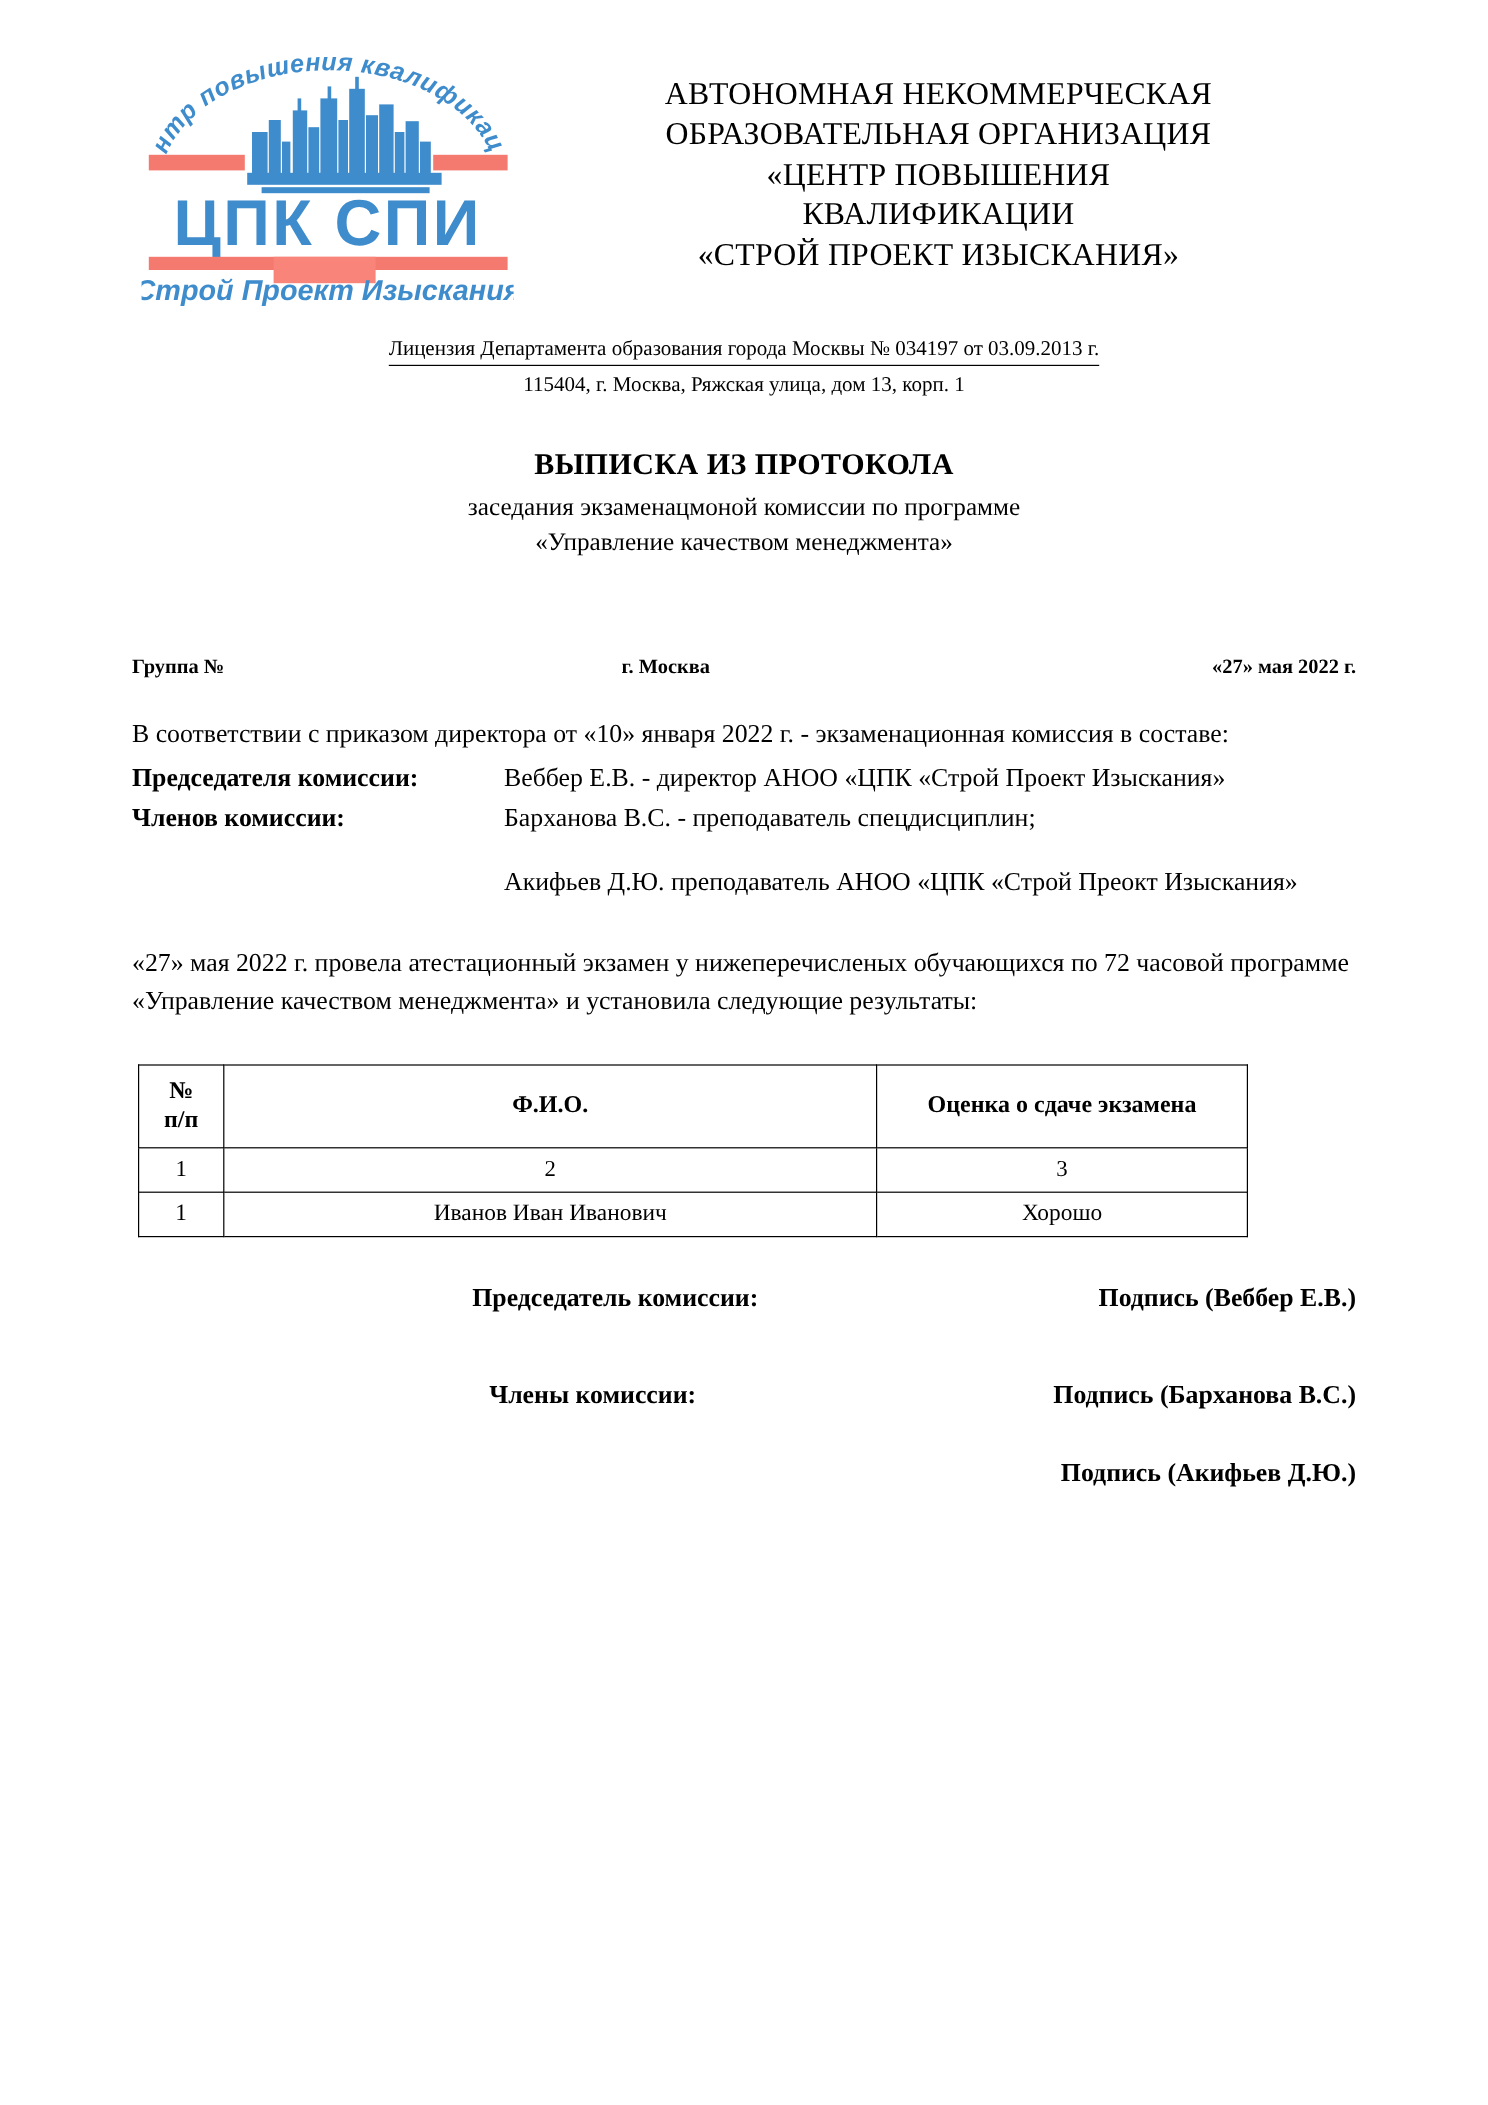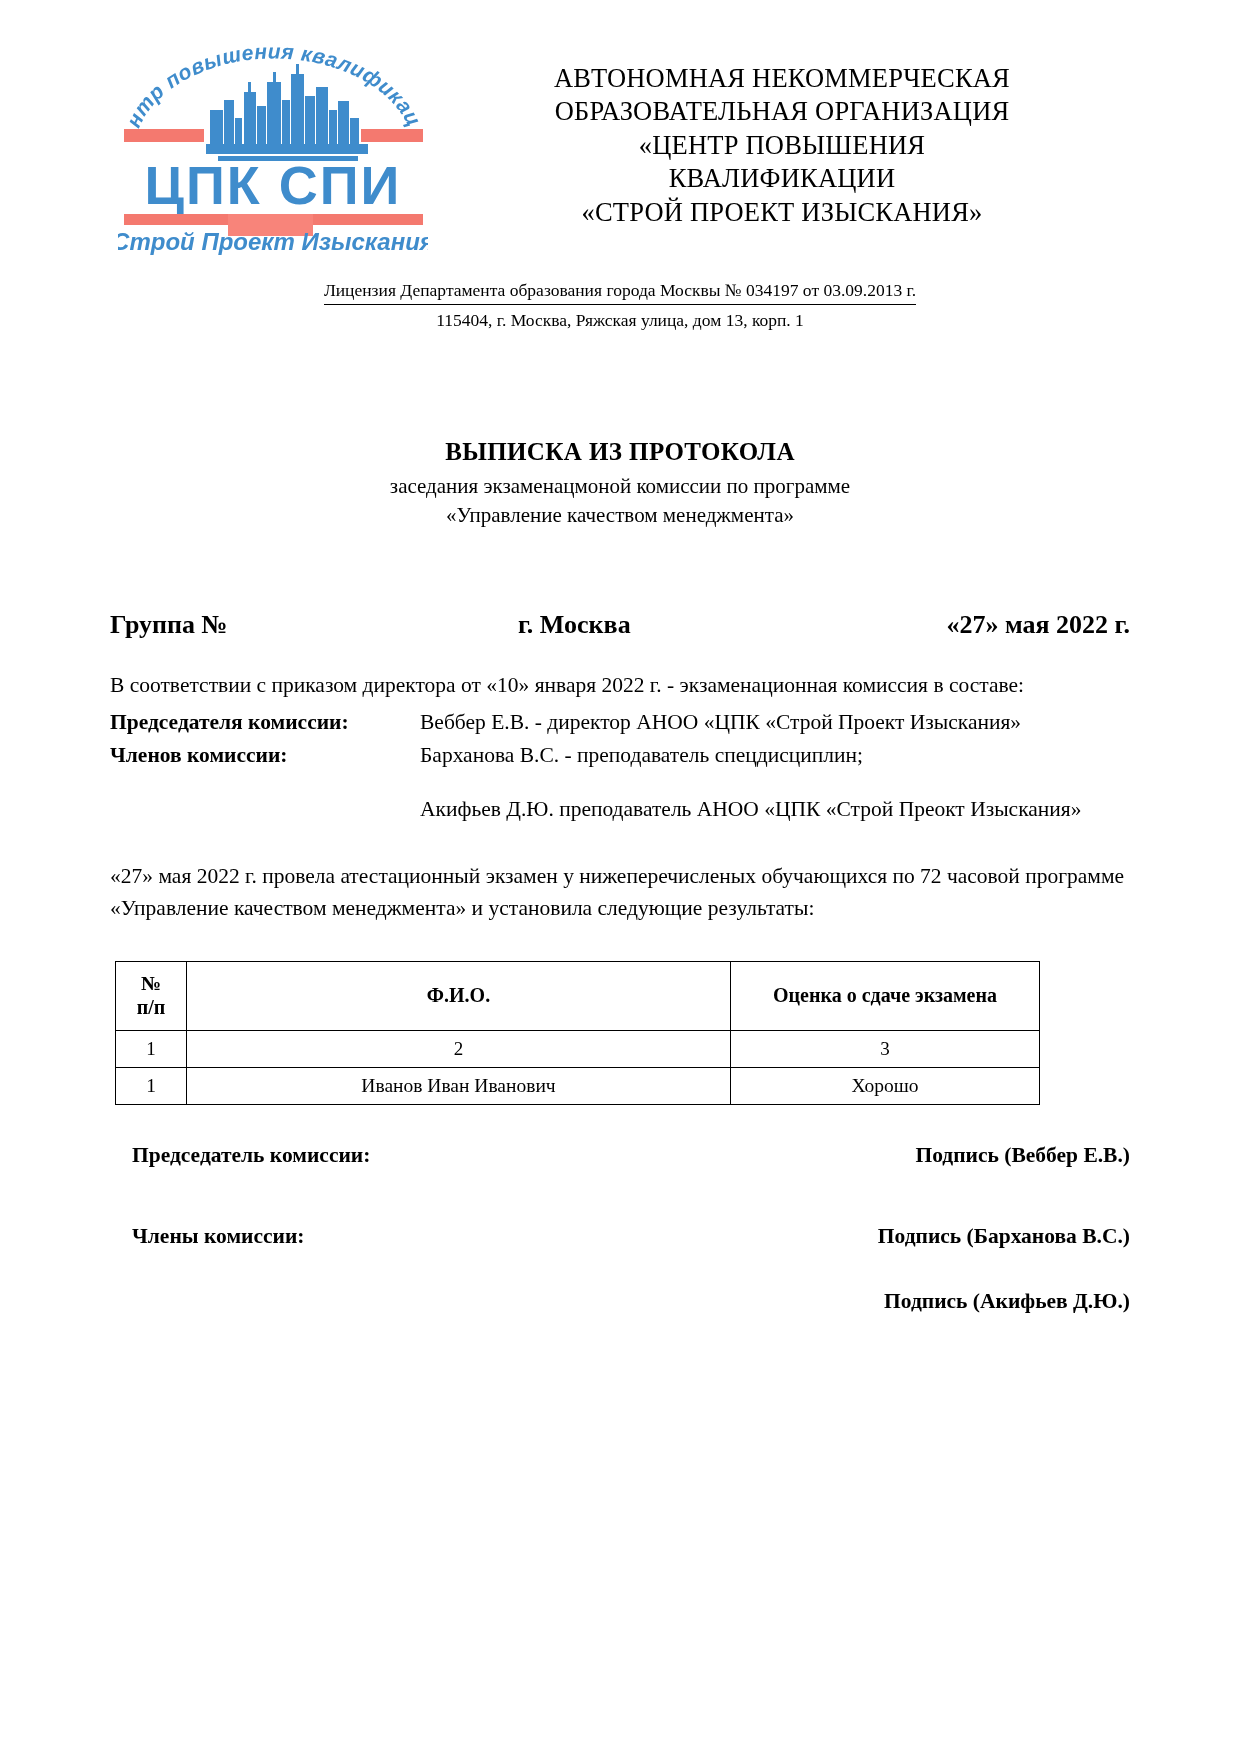--- a/index.html
+++ b/index.html
@@ -70,21 +70,21 @@
     padding-bottom: 1px;
   }
   .address-line {
     font-size: 17.5px;
     line-height: 1.55;
     margin-top: 2px;
   }
 
   
   .doc-title-block {
-    margin-top: 104px;
+    margin-top: 40px;
     text-align: center;
   }
   .doc-title {
     font-size: 25px;
     font-weight: bold;
     letter-spacing: 0.4px;
   }
   .doc-subtitle {
     font-size: 21px;
     line-height: 1.34;
@@ -92,21 +92,21 @@
     white-space: pre-line;
   }
 
   
   .meta-row {
     display: flex;
     flex-direction: row;
     align-items: baseline;
     margin-top: 52px;
     font-weight: bold;
-    font-size: 26px;
+    font-size: 17px;
   }
   .meta-left  { flex: 0 0 40%; text-align: left; }
   .meta-mid   { flex: 0 0 27%; text-align: left; margin-top: 29px; }
   .meta-right { flex: 1 1 auto; text-align: right; }
 
   
   .para {
     font-size: 21.5px;
     line-height: 1.42;
     margin-top: 30px;
@@ -164,21 +164,21 @@
   .numrow td { font-size: 19px; }
 
   
   .sig-row {
     display: flex;
     flex-direction: row;
     align-items: baseline;
     font-weight: bold;
     font-size: 21.5px;
   }
-  .sig-left  { flex: 1 1 auto; text-align: left; margin-left: 22px; }
+  .sig-left  { flex: 1 1 auto; text-align: center; }
   .sig-right { flex: 0 0 auto; }
   .sig-chair   { margin-top: 38px; }
   .sig-members { margin-top: 56px; }
   .sig-extra   { margin-top: 40px; justify-content: flex-end; }
 </style>
 </head>
 <body>
 
 <div class="page">
 

